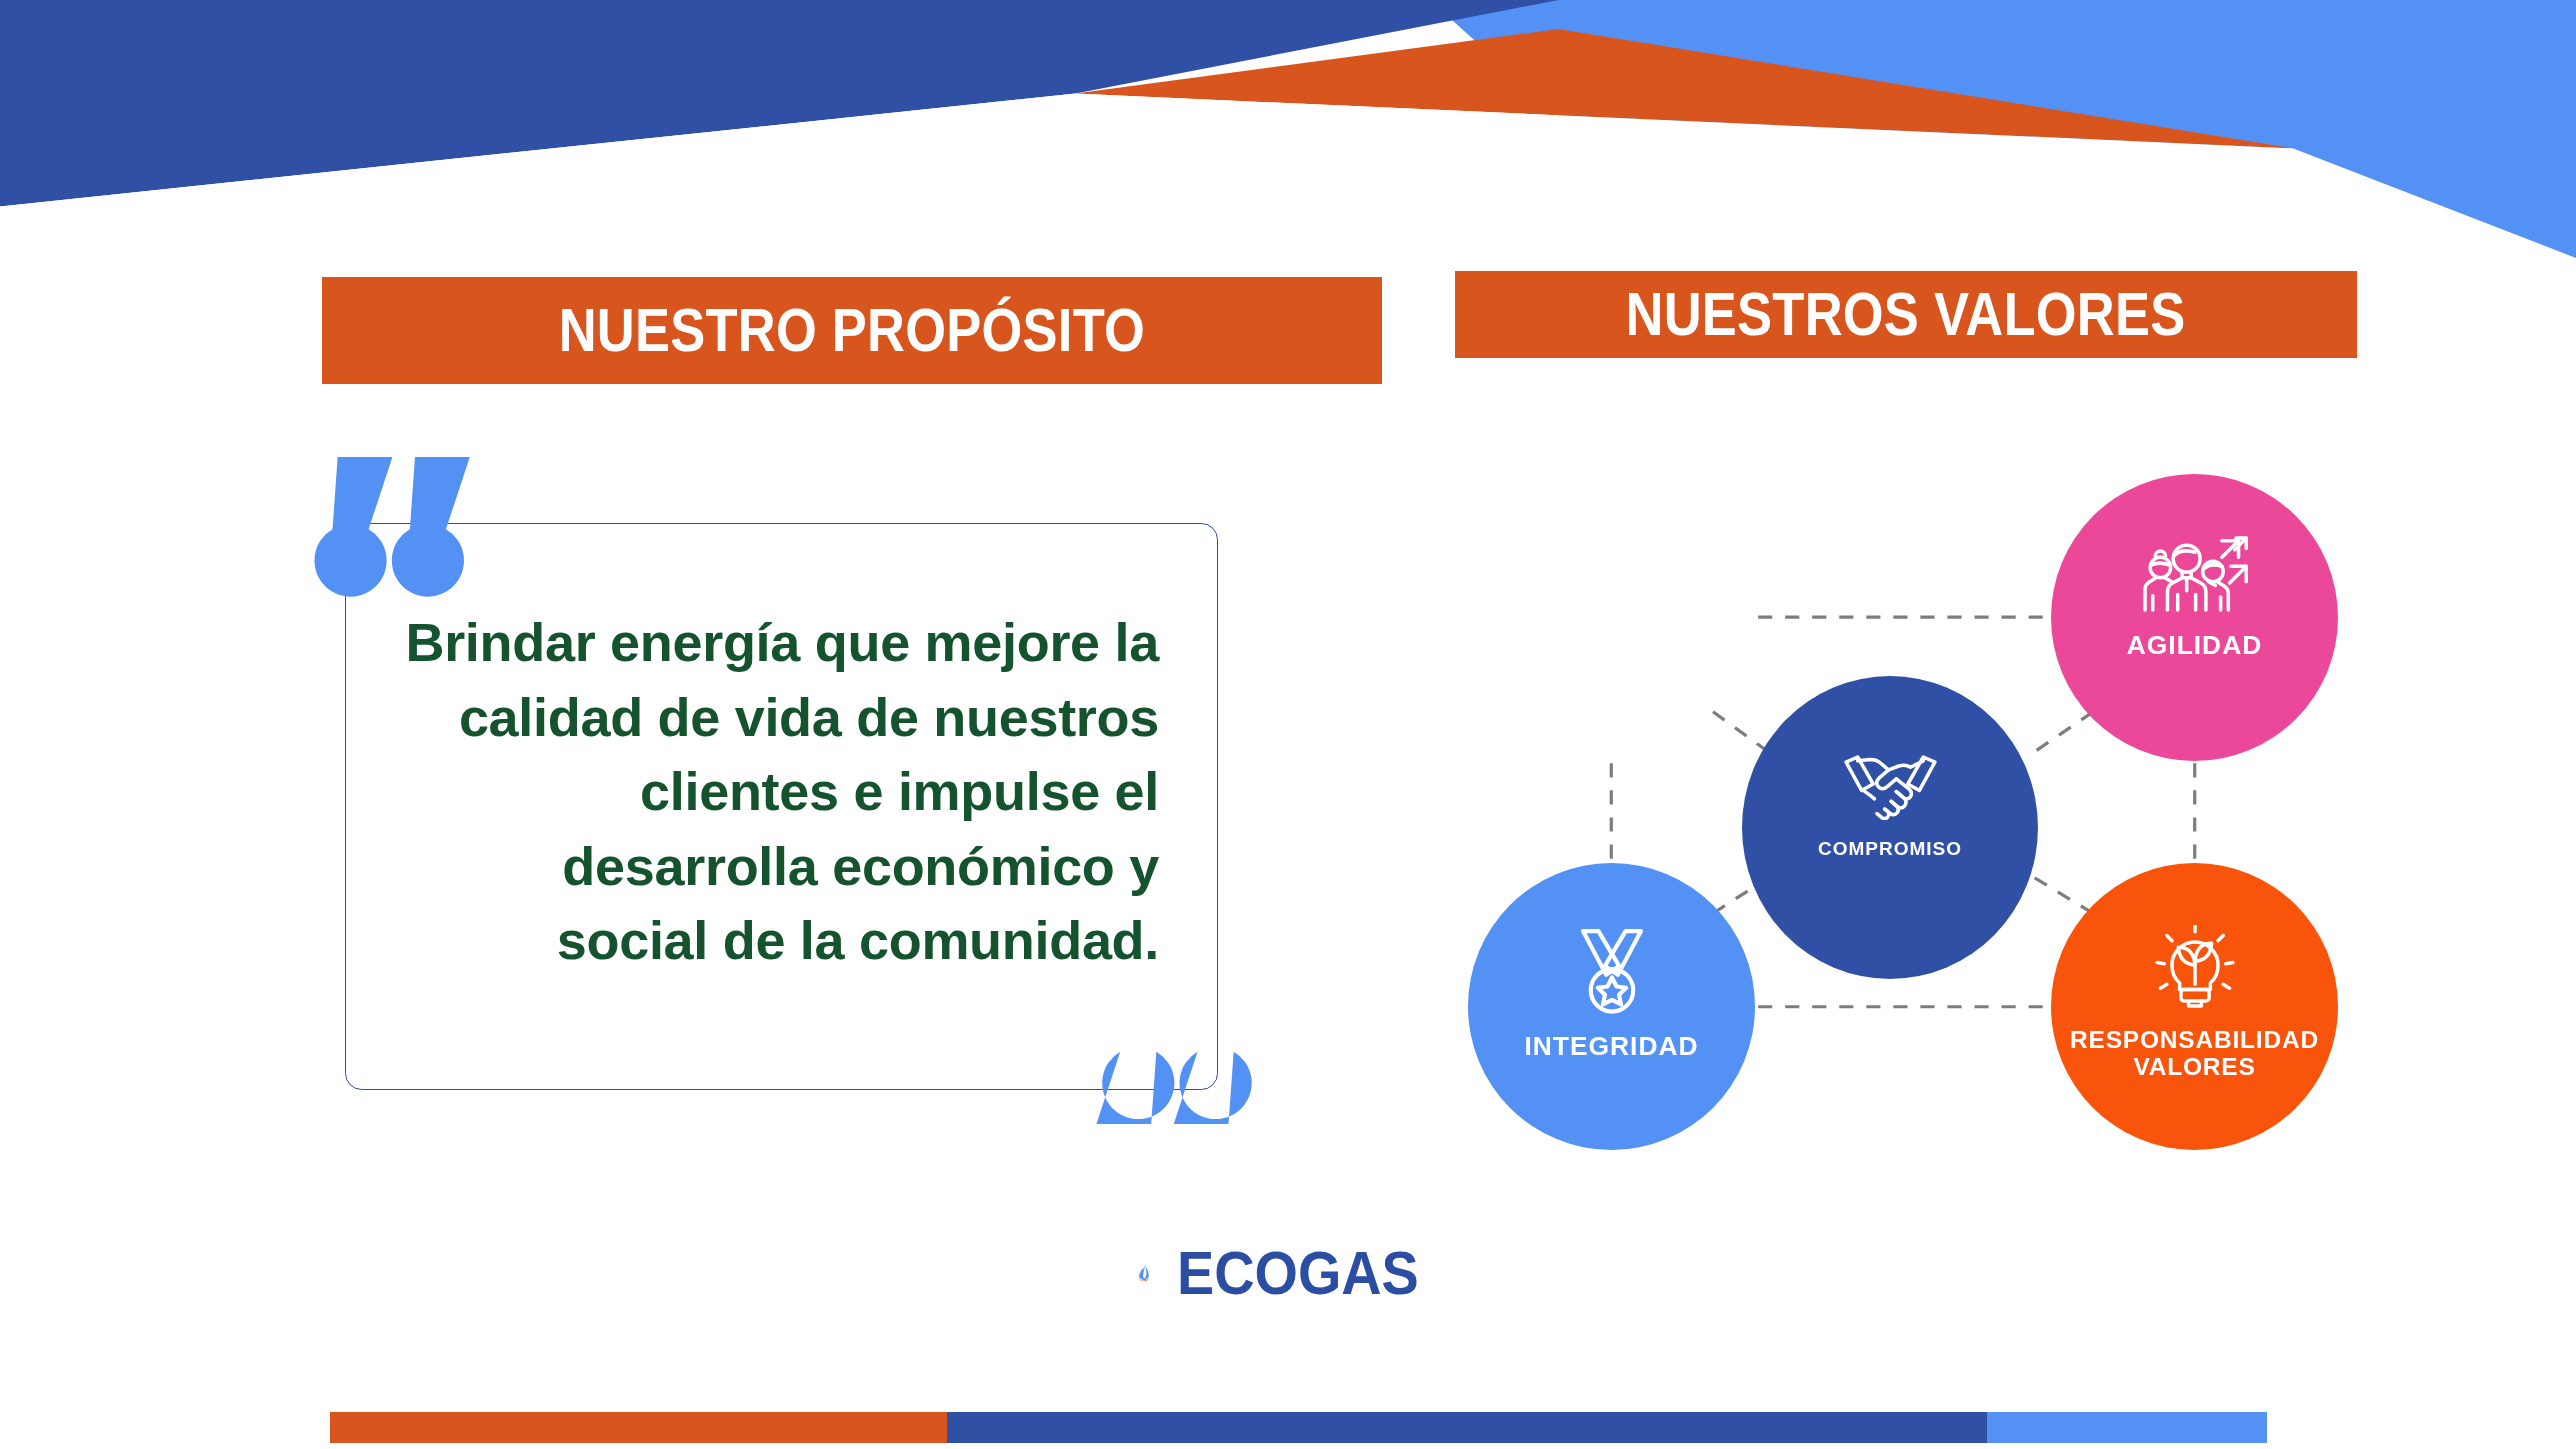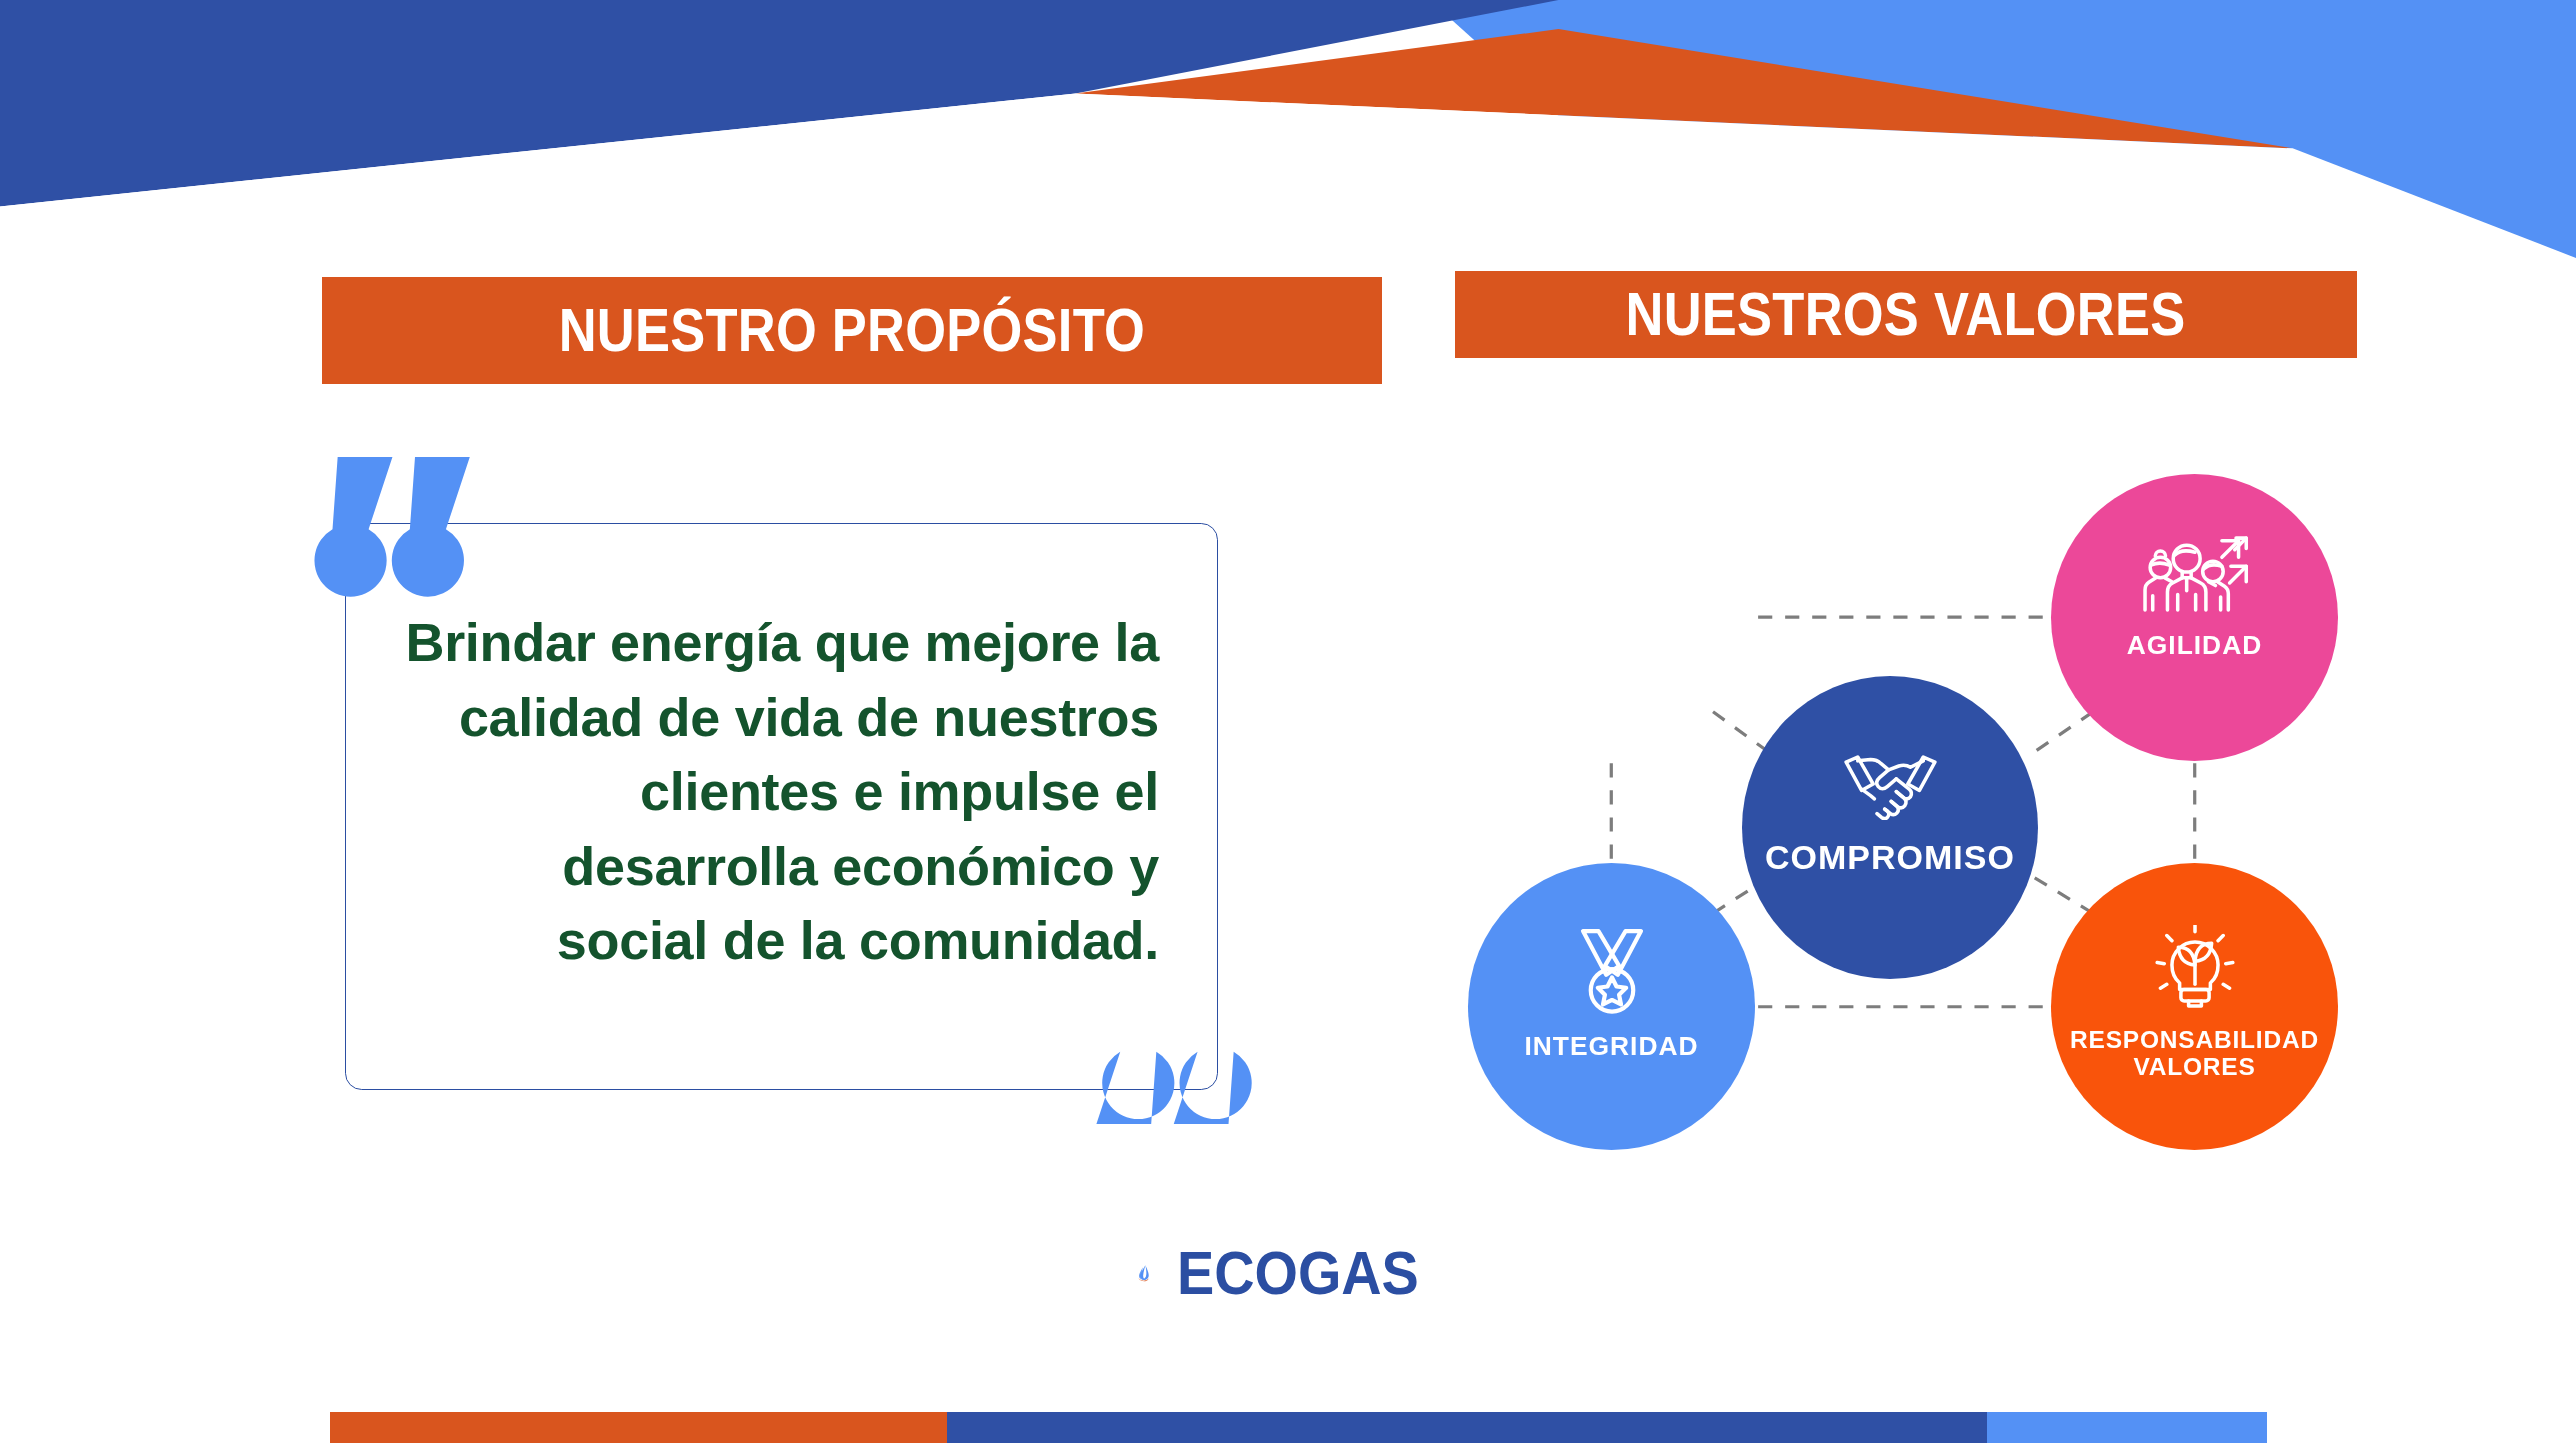--- a/index.html
+++ b/index.html
@@ -81,21 +81,21 @@
   #node-respsocial{left:615px;top:412px;width:287px;height:287px;background:#f9540b;}
 
   #node-integridad .icon{margin-top:59px;}
   #node-agilidad   .icon{margin-top:59px;}
   #node-excelencia .icon{margin-top:64px;}
   #node-respsocial .icon{margin-top:62px;}
   #node-compromiso .icon{margin-top:72px;}
 
   #node-integridad .label,#node-agilidad .label,#node-excelencia .label{font-size:26.4px;margin-top:16.7px;}
   #node-respsocial .label{font-size:24.5px;margin-top:16.7px;letter-spacing:0.8px;}
-  #node-compromiso .label{font-size:34px;margin-top:18px;}
+  #node-compromiso .label{font-size:19px;margin-top:18px;}
 
   .connectors{position:absolute;left:0;top:0;width:934px;height:747px;pointer-events:none;}
 
   
   .logo{position:absolute;left:1137px;top:1208px;width:309px;height:129px;display:flex;align-items:center;gap:16px;}
   .logo-word{
     font-size:62px;font-weight:700;color:#2b4ea2;letter-spacing:0px;
     margin-left:10.3px;
   }
   .logo-word span{display:block;transform:scaleX(0.9);transform-origin:left center;}

